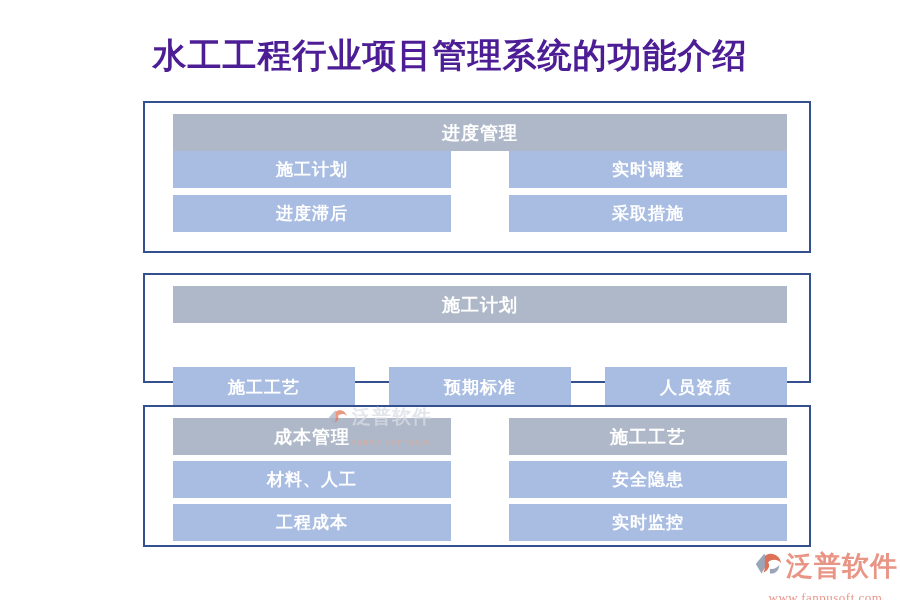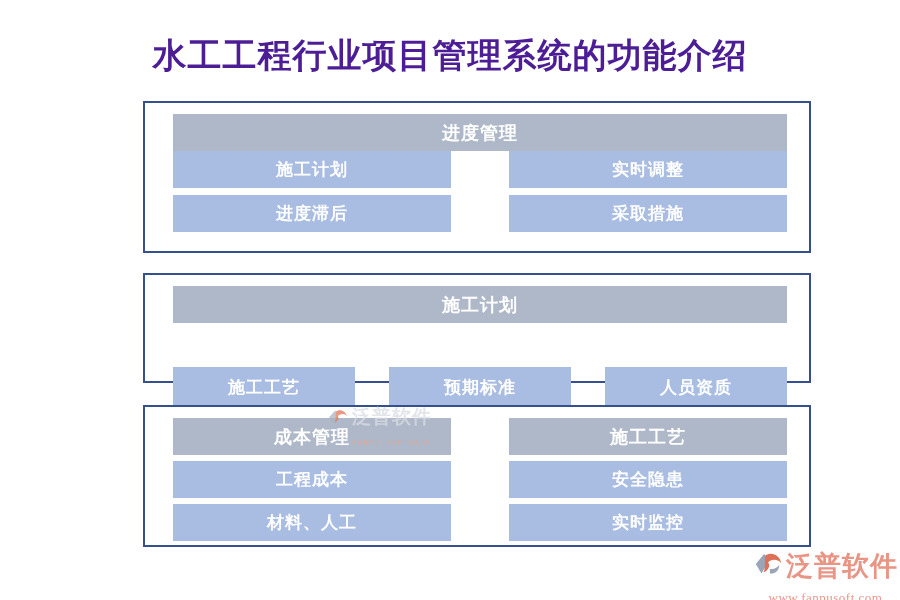--- a/index.html
+++ b/index.html
@@ -78,22 +78,22 @@
         <div class="btn">人员资质</div>
       </div>
     </div>
   </div>
 
   <div class="panel" style="top:405px;height:142px;">
     <div class="panel-inner" style="">
       <div class="cols2">
         <div class="col">
           <div class="hdr">成本管理</div>
+          <div class="btn">材料、人工</div>
           <div class="btn">工程成本</div>
-          <div class="btn">材料、人工</div>
         </div>
         <div class="col">
           <div class="hdr">施工工艺</div>
           <div class="btn">安全隐患</div>
           <div class="btn">实时监控</div>
         </div>
       </div>
     </div>
   </div>
 

